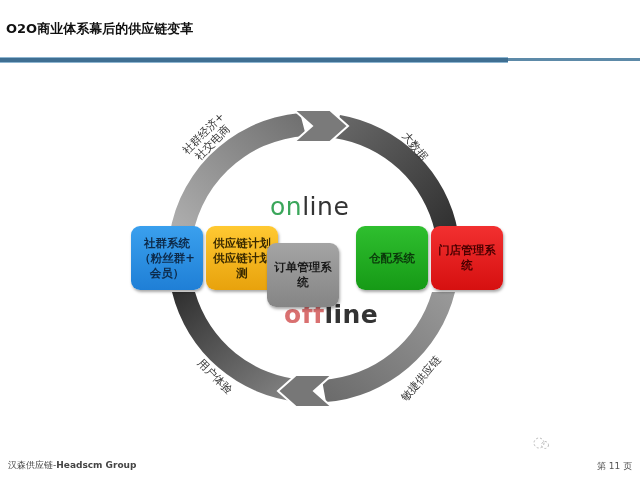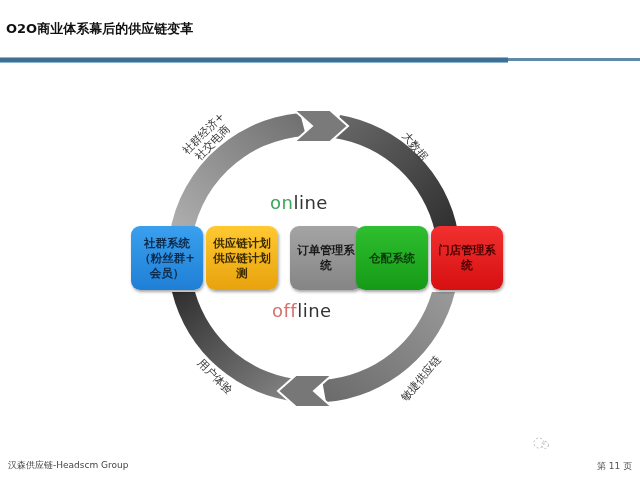--- a/index.html
+++ b/index.html
@@ -20,38 +20,38 @@
     .rule-ext {
       position: absolute; left: 508px; top: 58px; width: 132px; height: 3px;
       background: #5d8aa8;
     }
     svg.ring { position: absolute; left: 0; top: 0; }
     .arc-label {
       position: absolute; font-size: 11px; color: #333; white-space: nowrap;
       transform-origin: center center; line-height: 13px; text-align: center;
     }
     .word {
-      position: absolute; font-size: 18px; letter-spacing: 0.5px;
+      position: absolute; font-size: 25px; letter-spacing: 0.5px;
       font-family: "DejaVu Sans", sans-serif; font-weight: normal;
     }
     .word .accent-on { color: #3aa65a; }
     .word .accent-off { color: #d97070; }
     .word .rest { color: #333; }
     .box {
       position: absolute; top: 226px; height: 64px; width: 72px;
       border-radius: 9px; display: flex; align-items: center; justify-content: center;
       text-align: center; font-size: 11.5px; font-weight: bold; line-height: 15px;
       box-shadow: 1px 2px 3px rgba(0,0,0,0.35);
       padding: 0 4px; box-sizing: border-box;
     }
     .box span { display: block; }
     .footer-left {
       position: absolute; left: 8px; top: 459px; font-size: 9px; color: #444;
     }
-    .footer-left b { font-weight: normal; }
+    .footer-left b { font-weight: bold; }
     .wm {
       position: absolute; left: 532px; top: 436px; display: flex; align-items: center;
     }
     .wm-icon { width: 18px; height: 14px; margin-right: 6px; }
     .wm-text { font-size: 16px; color: #888; letter-spacing: 1px; }
     .page-no {
       position: absolute; left: 597px; top: 460px; font-size: 9px; color: #555;
     }
   </style>
 </head>
@@ -98,39 +98,39 @@
   <span>社群经济+</span><br>
   <span>社交电商</span>
 </div>
 <div class="arc-label" style="left:390px; top:140px; width:50px; transform: rotate(50deg);">大数据</div>
 <div class="arc-label" style="left:185px; top:370px; width:60px; transform: rotate(45deg);">用户体验</div>
 <div class="arc-label" style="left:385px; top:372px; width:72px; transform: rotate(-50deg);">敏捷供应链</div>
 
 <div class="word" style="left:270px; top:192px;">
   <span class="accent-on">on</span><span class="rest">line</span>
 </div>
-<div class="word" style="left:272px; top:300px;">
+<div class="word" style="left:284px; top:300px;font-weight:bold;">
   <span class="accent-off">off</span><span class="rest">line</span>
 </div>
 
 <div class="box" style="left:131px; background: linear-gradient(180deg,#3aa0ee 0%,#1f7fd6 100%); color:#0d2a4a;">
   <div>
     <span>社群系统</span>
     <span>（粉丝群+</span>
     <span>会员）</span>
   </div>
 </div>
 <div class="box" style="left:206px; background: linear-gradient(180deg,#ffc932 0%,#e8a20c 100%); color:#3a2a00;">
   <div>
     <span>供应链计划</span>
     <span>供应链计划</span>
     <span>测</span>
   </div>
 </div>
-<div class="box" style="left:290px; background: linear-gradient(180deg,#a4a4a4 0%,#858585 100%); color:#1a1a1a;">
+<div class="box" style="left:267px; background: linear-gradient(180deg,#a4a4a4 0%,#858585 100%); color:#1a1a1a;margin-top:17px;">
   <div>
     <span>订单管理系</span>
     <span>统</span>
   </div>
 </div>
 <div class="box" style="left:356px; background: linear-gradient(180deg,#2fbf2f 0%,#169a16 100%); color:#0b3a0b;">
   <div>
     <span>仓配系统</span>
   </div>
 </div>

